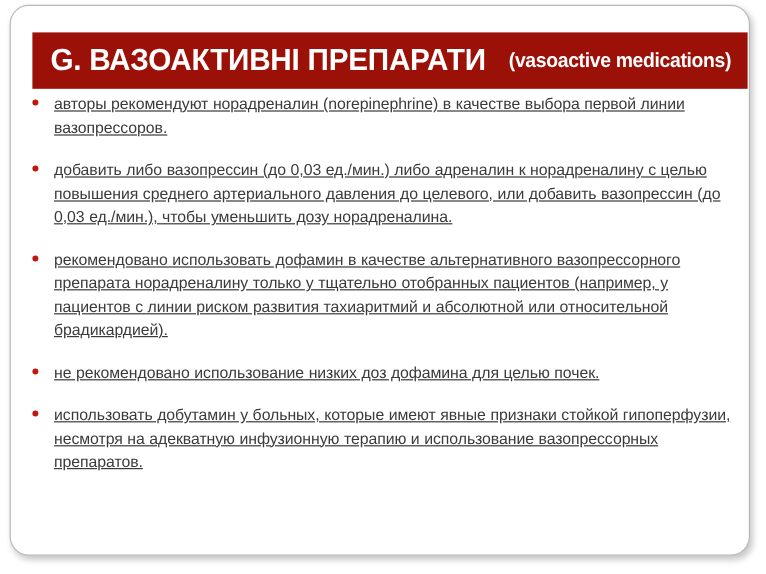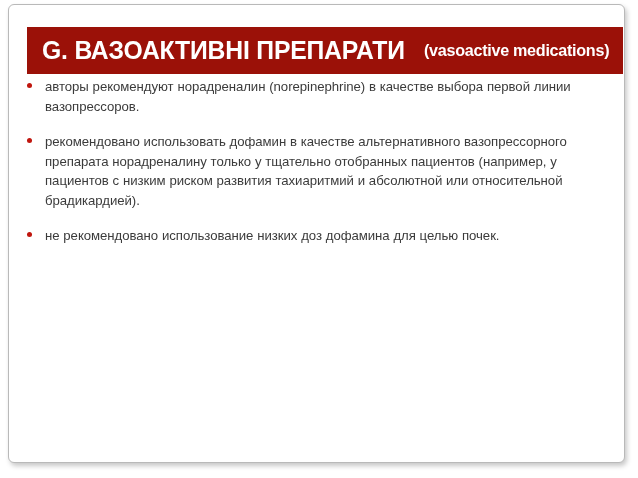--- a/index.html
+++ b/index.html
@@ -15,21 +15,21 @@
   }
 
   .slide-frame {
     position: absolute;
     left: 8px;
     top: 4px;
     width: 617px;
     height: 459px;
     background: #ffffff;
     border: 1px solid #b9b9b9;
-    border-radius: 6px;
+    border-radius: 16px;
     box-shadow: 2px 3px 5px rgba(0,0,0,0.22);
     box-sizing: border-box;
     overflow: hidden;
   }
 
   .title-bar {
     position: absolute;
     left: 18px;
     top: 22px;
     width: 596px;
@@ -89,47 +89,56 @@
     background: #c0160e;
   }
 
   .bullet-text {
     color: #3b3b3b;
     font-size: 13.2px;
     line-height: 19.5px;
     letter-spacing: -0.05px;
     word-spacing: 0.2px;
     display: block;
+    text-decoration: underline;
   }
 </style>
 </head>
 <body>
 
 <div class="slide-frame">
 
   <div class="title-bar">
     <span class="title-main"><span class="title-prefix">G.</span> <span>ВАЗОАКТИВНІ ПРЕПАРАТИ</span></span>
     <span class="title-sub">(vasoactive medications)</span>
   </div>
 
   <div class="bullet-list">
 
     <div class="bullet-item">
       <span class="bullet-dot"></span>
       <span class="bullet-text">авторы рекомендуют норадреналин (norepinephrine) в качестве выбора первой линии вазопрессоров.</span>
     </div>
 
+    <div class="bullet-item">
+      <span class="bullet-dot"></span>
+      <span class="bullet-text">добавить либо вазопрессин (до 0,03 ед./мин.) либо адреналин к норадреналину с целью повышения среднего артериального давления до целевого, или добавить вазопрессин (до 0,03 ед./мин.), чтобы уменьшить дозу норадреналина.</span>
+    </div>
 
     <div class="bullet-item">
       <span class="bullet-dot"></span>
-      <span class="bullet-text">рекомендовано использовать дофамин в качестве альтернативного вазопрессорного препарата норадреналину только у тщательно отобранных пациентов (например, у пациентов с низким риском развития тахиаритмий и абсолютной или относительной брадикардией).</span>
+      <span class="bullet-text">рекомендовано использовать дофамин в качестве альтернативного вазопрессорного препарата норадреналину только у тщательно отобранных пациентов (например, у пациентов с линии риском развития тахиаритмий и абсолютной или относительной брадикардией).</span>
     </div>
 
     <div class="bullet-item">
       <span class="bullet-dot"></span>
       <span class="bullet-text">не рекомендовано использование низких доз дофамина для целью почек.</span>
     </div>
 
+    <div class="bullet-item">
+      <span class="bullet-dot"></span>
+      <span class="bullet-text">использовать добутамин у больных, которые имеют явные признаки стойкой гипоперфузии, несмотря на адекватную инфузионную терапию и использование вазопрессорных препаратов.</span>
+    </div>
 
 
   </div>
 
 </div>
 
 </body></html>

